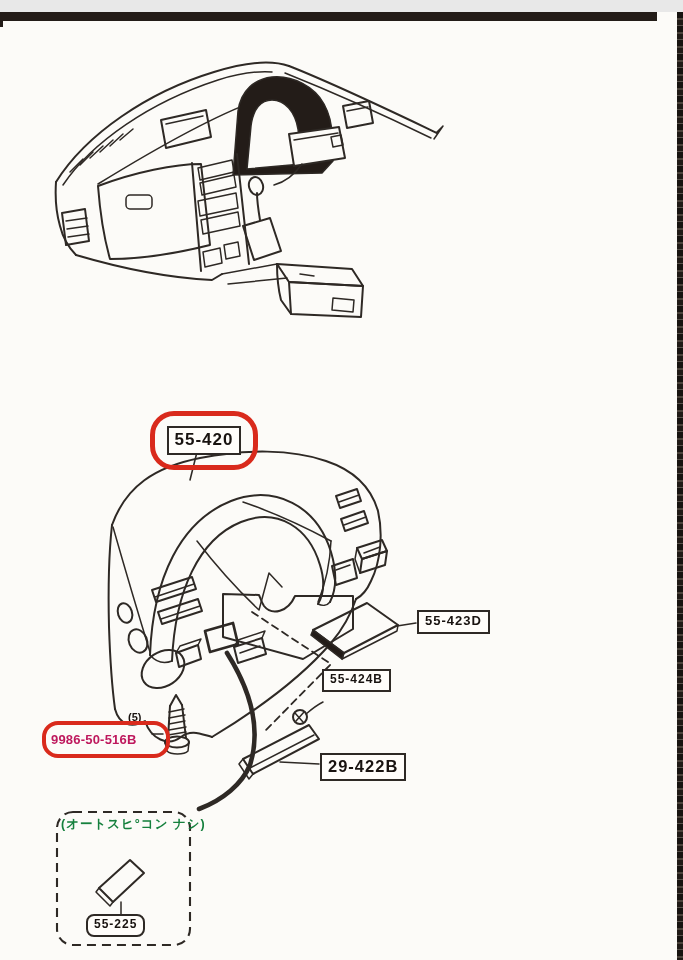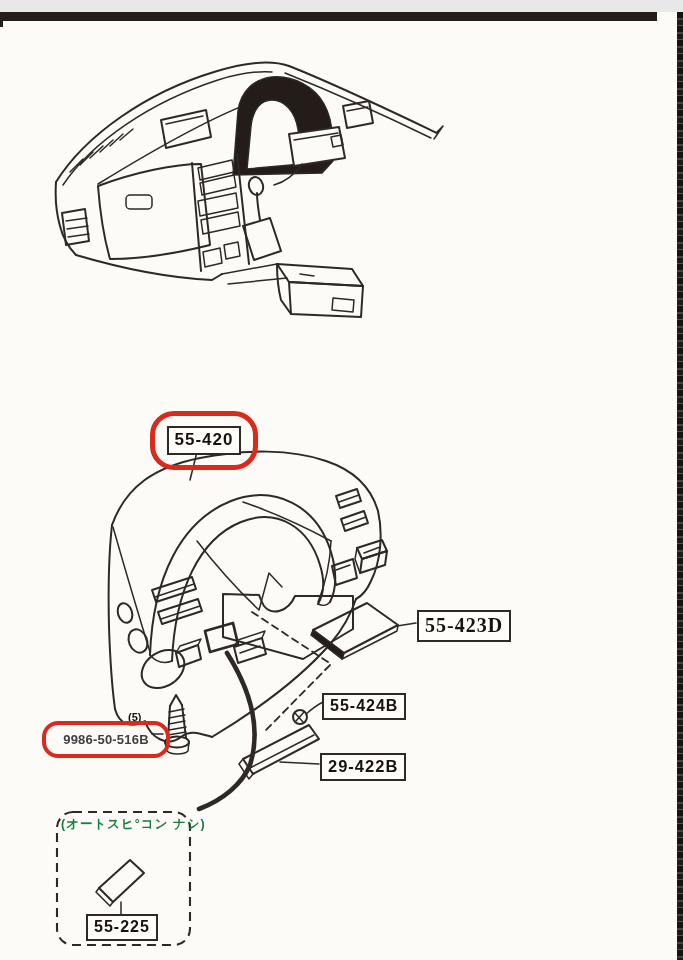--- a/index.html
+++ b/index.html
@@ -23,23 +23,23 @@
     position:absolute; border:2.4px solid var(--ink); background:var(--boxbg);
     font-weight:700; font-size:17px; line-height:1.15; padding:2px 6px 3px;
     letter-spacing:1px; white-space:nowrap; color:#191310;
   }
   .red-ring{
     position:absolute; border:5px solid var(--red); border-radius:24px;
     display:flex; align-items:center; justify-content:center; background:transparent;
   }
   .red-oval{
     position:absolute; border:4px solid var(--red); border-radius:16px;
-    display:flex; align-items:center; justify-content:center; background:transparent;
+    display:flex; align-items:center; justify-content:flex-start; background:transparent;
     font-weight:700; font-size:13px; letter-spacing:0.2px; padding:1px 5px; white-space:nowrap;
-    color:#404040;
+    color:#be185d;
   }
   .qty-note{position:absolute; font-weight:700; font-size:11px; color:#191310;}
   .variant-note{
     position:absolute; font-weight:700; font-size:12.5px; letter-spacing:1px;
     white-space:nowrap; color:#15803d;
   }
   .top-bar{position:absolute; left:0; top:0; width:657px; height:9px; background:var(--bar);}
   .top-bar-tick{position:absolute; left:0; top:0; width:3px; height:15px; background:var(--bar);}
   .right-strip{
     position:absolute; right:0; top:0; width:6px; height:960px;
@@ -207,32 +207,32 @@
         <path class="ln thin" d="M99,876 L96,880 L110,894 L113,890"></path>
         <path class="ln thin" d="M121,890 L121,902"></path>
       </g>
     </g>
   </svg>
 
   <div class="red-ring" style="left:150px; top:399px; width:98px; height:49px;">
     <div class="part-box" style="position:static;">55-420</div>
   </div>
 
-  <div class="part-box" style="left:417px; top:598px; font-size:20px;font-family:Liberation Serif, serif;">55-423D</div>
-
-  <div class="part-box" style="left:322px; top:681px; font-size:16px;">55-424B</div>
+  <div class="part-box" style="left:417px; top:598px; font-size:13px;">55-423D</div>
+
+  <div class="part-box" style="left:322px; top:657px; font-size:12px;">55-424B</div>
 
   <div class="part-box" style="left:320px; top:741px; font-size:16.5px;">29-422B</div>
 
   <div class="qty-note" style="left:128px; top:699px;">(5)</div>
 
   <div class="red-oval" style="left:42px; top:709px; width:110px; height:27px;">
     <span>9986-50-516B</span>
   </div>
 
   <div class="variant-note" style="left:61px; top:804px;">(オートスヒ°コン ナシ)</div>
 
-  <div class="part-box" style="left:86px; top:902px; font-size:16px;">55-225</div>
+  <div class="part-box" style="left:86px; top:902px; font-size:12px;border-radius:8px;">55-225</div>
 
   <div class="top-bar"></div>
   <div class="top-bar-tick"></div>
   <div class="right-strip"></div>
 </div>
 
 </body></html>

